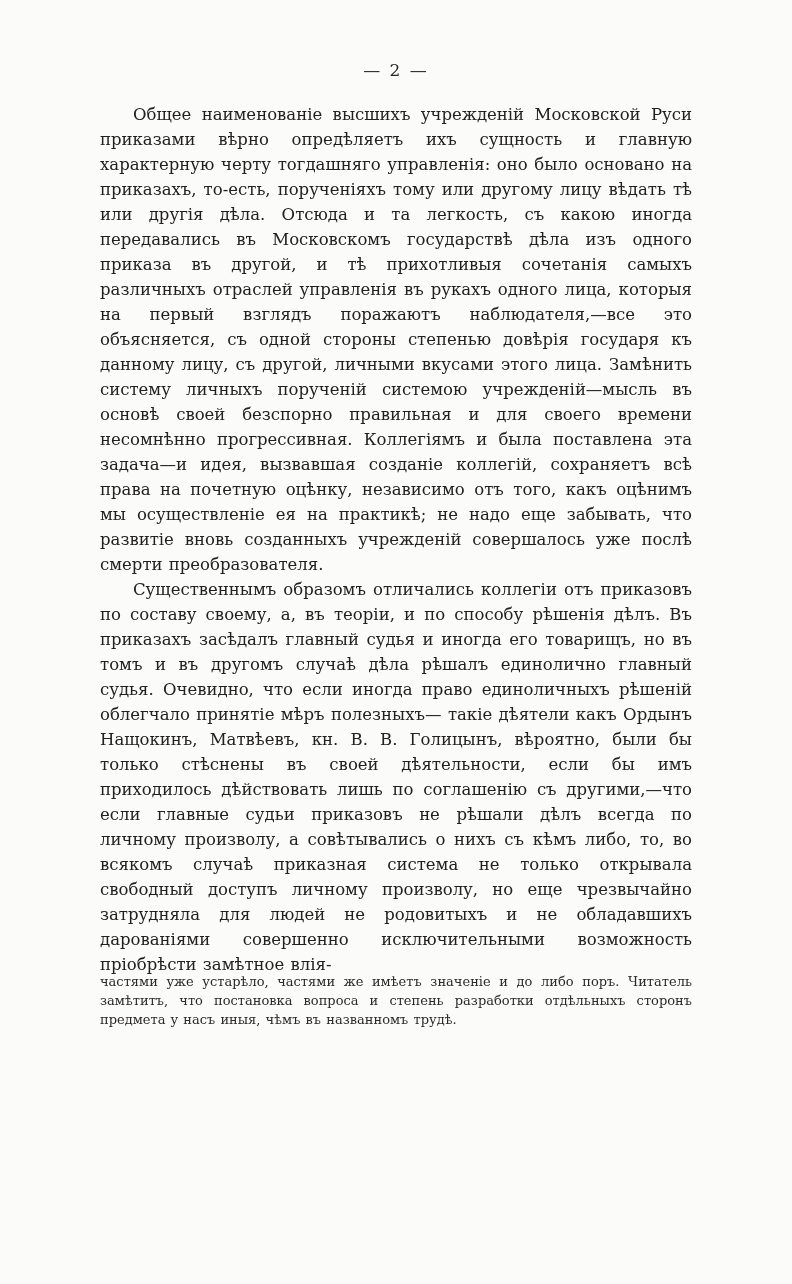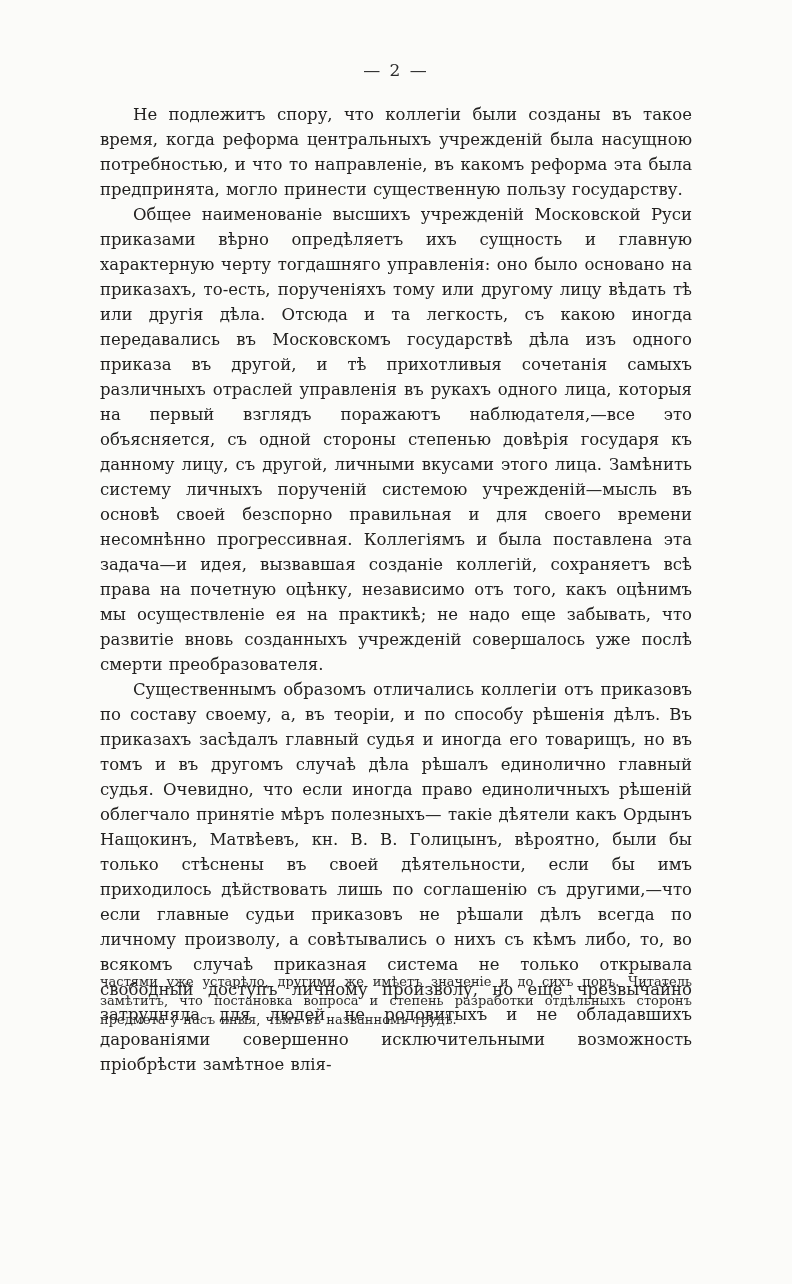--- a/index.html
+++ b/index.html
@@ -60,22 +60,21 @@
   }
 </style>
 </head>
 <body>
 
 <div class="page">
 
   <div class="page-header">—  2  —</div>
 
   <div class="text-column">
-    <p>Не подлежитъ спору, что коллегіи были созданы въ такое время, когда реформа центральныхъ учрежденій была насущною потребностью, и что то направленіе, въ какомъ реформа эта была предпринята, могло принести существенную пользу государству.</p>
     <p>Общее наименованіе высшихъ учрежденій Московской Руси приказами вѣрно опредѣляетъ ихъ сущность и главную характерную черту тогдашняго управленія: оно было основано на приказахъ, то-есть, порученіяхъ тому или другому лицу вѣдать тѣ или другія дѣла. Отсюда и та легкость, съ какою иногда передавались въ Московскомъ государствѣ дѣла изъ одного приказа въ другой, и тѣ прихотливыя сочетанія самыхъ различныхъ отраслей управленія въ рукахъ одного лица, которыя на первый взглядъ поражаютъ наблюдателя,—все это объясняется, съ одной стороны степенью довѣрія государя къ данному лицу, съ другой, личными вкусами этого лица. Замѣнить систему личныхъ порученій системою учрежденій—мысль въ основѣ своей безспорно правильная и для своего времени несомнѣнно прогрессивная. Коллегіямъ и была поставлена эта задача—и идея, вызвавшая созданіе коллегій, сохраняетъ всѣ права на почетную оцѣнку, независимо отъ того, какъ оцѣнимъ мы осуществленіе ея на практикѣ; не надо еще забывать, что развитіе вновь созданныхъ учрежденій совершалось уже послѣ смерти преобразователя.</p>
     <p>Существеннымъ образомъ отличались коллегіи отъ приказовъ по составу своему, а, въ теоріи, и по способу рѣшенія дѣлъ. Въ приказахъ засѣдалъ главный судья и иногда его товарищъ, но въ томъ и въ другомъ случаѣ дѣла рѣшалъ единолично главный судья. Очевидно, что если иногда право единоличныхъ рѣшеній облегчало принятіе мѣръ полезныхъ— такіе дѣятели какъ Ордынъ Нащокинъ, Матвѣевъ, кн. В. В. Голицынъ, вѣроятно, были бы только стѣснены въ своей дѣятельности, если бы имъ приходилось дѣйствовать лишь по соглашенію съ другими,—что если главные судьи приказовъ не рѣшали дѣлъ всегда по личному произволу, а совѣтывались о нихъ съ кѣмъ либо, то, во всякомъ случаѣ приказная система не только открывала свободный доступъ личному произволу, но еще чрезвычайно затрудняла для людей не родовитыхъ и не обладавшихъ дарованіями совершенно исключительными возможность пріобрѣсти замѣтное влія-</p>
   </div>
 
   <div class="footnote">
-    <p>частями уже устарѣло, другими же имѣетъ значеніе и до сихъ поръ. Читатель замѣтитъ, что постановка вопроса и степень разработки отдѣльныхъ сторонъ предмета у насъ иныя, чѣмъ въ названномъ трудѣ.</p>
+    <p>частями уже устарѣло, частями же имѣетъ значеніе и до либо поръ. Читатель замѣтитъ, что постановка вопроса и степень разработки отдѣльныхъ сторонъ предмета у насъ иныя, чѣмъ въ названномъ трудѣ.</p>
   </div>
 
 </div>
 
 </body></html>

